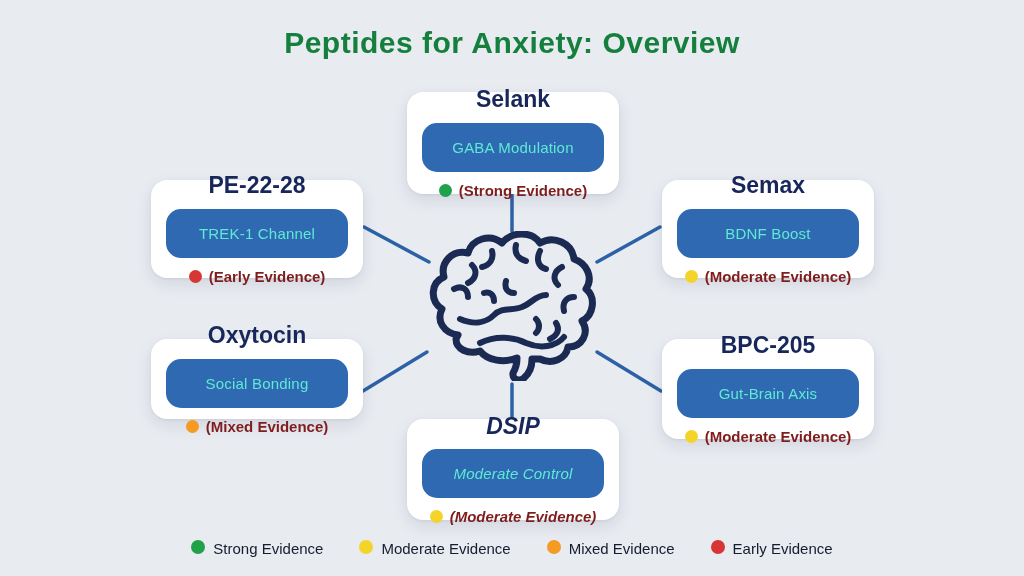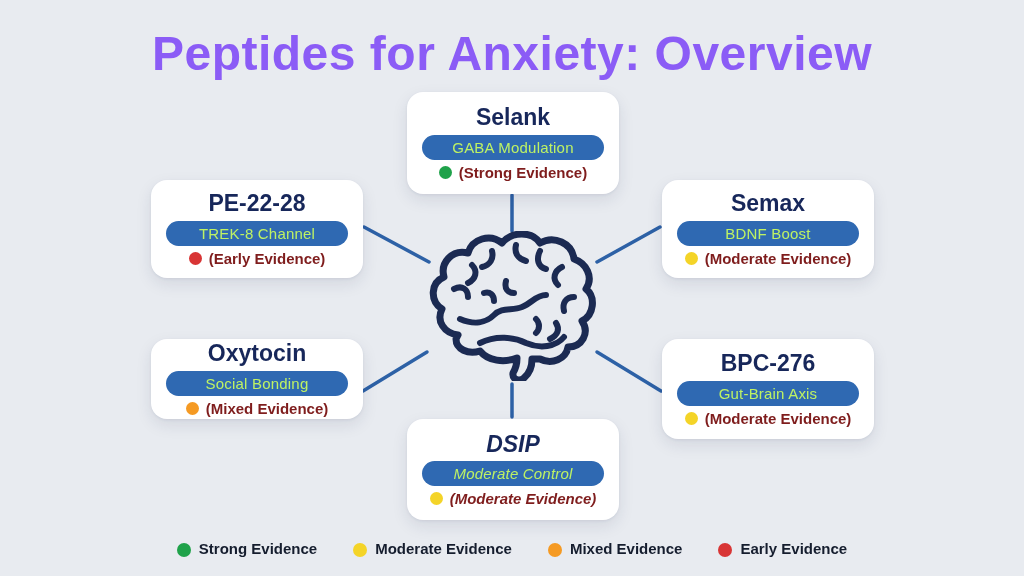--- a/index.html
+++ b/index.html
@@ -6,55 +6,55 @@
   body{
     width:1024px;height:576px;overflow:hidden;
     background:#e8ebf0;
     font-family:"Liberation Sans","DejaVu Sans",sans-serif;
     position:relative;
   }
   .canvas{position:absolute;inset:0;width:1024px;height:576px;}
 
   .main-title{
     position:absolute;top:26px;left:0;width:1024px;
-    text-align:center;font-size:48px;font-weight:800;
-    color:#8b5cf6;letter-spacing:0.5px;
+    text-align:center;font-size:30px;font-weight:800;
+    color:#15803d;letter-spacing:0.5px;
   }
 
   .connector-layer{position:absolute;left:0;top:0;z-index:1;}
   .brain-wrap{position:absolute;left:428px;top:231px;width:168px;height:150px;z-index:2;}
 
   .card{
     position:absolute;z-index:3;width:212px;
     background:#ffffff;border-radius:16px;
     box-shadow:0 6px 16px rgba(25,40,80,.10),0 1px 3px rgba(25,40,80,.07);
     display:flex;flex-direction:column;align-items:center;justify-content:center;
-    padding:10px 15px;box-sizing:border-box;gap:4px;
+    padding:10px 15px;box-sizing:border-box;gap:10px;
   }
   .card-title{font-size:23px;font-weight:800;color:#17275a;line-height:1.1;}
   .pill{
     width:100%;box-sizing:border-box;text-align:center;
-    background:#2f69b2;color:#bef264;border-radius:15px;
-    padding:4px 2px;font-size:15px;font-weight:500;letter-spacing:.2px;
+    background:#2f69b2;color:#5eead4;border-radius:15px;
+    padding:16px 2px;font-size:15px;font-weight:500;letter-spacing:.2px;
   }
   .evidence{display:flex;align-items:center;gap:7px;font-size:15px;font-weight:600;color:#7f1d1d;}
   .dot{width:13px;height:13px;border-radius:50%;flex:0 0 auto;}
 
   .card-selank  {left:407px;top:92px;height:102px;}
   .card-pe2228  {left:151px;top:180px;height:98px;}
   .card-semax   {left:662px;top:180px;height:98px;}
   .card-oxytocin{left:151px;top:339px;height:80px;}
   .card-bpc157  {left:662px;top:339px;height:100px;}
   .card-dsip    {left:407px;top:419px;height:101px;font-style:italic;}
 
   .legend{
     position:absolute;left:0;top:540px;width:1024px;z-index:3;
     display:flex;justify-content:center;align-items:center;gap:36px;
   }
-  .legend-item{display:flex;align-items:flex-end;gap:8px;font-size:15px;font-weight:700;color:#151d2e;}
+  .legend-item{display:flex;align-items:flex-start;gap:8px;font-size:15px;font-weight:400;color:#151d2e;}
   .legend-dot{width:14px;height:14px;border-radius:50%;flex:0 0 auto;}
 </style>
 </head>
 <body>
 
 <div class="canvas">
 
   <div class="main-title">Peptides for Anxiety: Overview</div>
 
   <svg class="connector-layer" width="1024" height="576" viewBox="0 0 1024 576">
@@ -109,21 +109,21 @@
     <div class="card-title">Selank</div>
     <div class="pill">GABA Modulation</div>
     <div class="evidence">
       <span class="dot" style="background: rgb(31, 162, 74);"></span>
       <span>(Strong Evidence)</span>
     </div>
   </div>
 
   <div class="card card-pe2228">
     <div class="card-title">PE-22-28</div>
-    <div class="pill">TREK-8 Channel</div>
+    <div class="pill">TREK-1 Channel</div>
     <div class="evidence">
       <span class="dot" style="background: rgb(216, 53, 53);"></span>
       <span>(Early Evidence)</span>
     </div>
   </div>
 
   <div class="card card-semax">
     <div class="card-title">Semax</div>
     <div class="pill">BDNF Boost</div>
     <div class="evidence">
@@ -135,21 +135,21 @@
   <div class="card card-oxytocin">
     <div class="card-title">Oxytocin</div>
     <div class="pill">Social Bonding</div>
     <div class="evidence">
       <span class="dot" style="background: rgb(245, 154, 35);"></span>
       <span>(Mixed Evidence)</span>
     </div>
   </div>
 
   <div class="card card-bpc157">
-    <div class="card-title">BPC-276</div>
+    <div class="card-title">BPC-205</div>
     <div class="pill">Gut-Brain Axis</div>
     <div class="evidence">
       <span class="dot" style="background: rgb(244, 212, 40);"></span>
       <span>(Moderate Evidence)</span>
     </div>
   </div>
 
   <div class="card card-dsip">
     <div class="card-title">DSIP</div>
     <div class="pill">Moderate Control</div>

